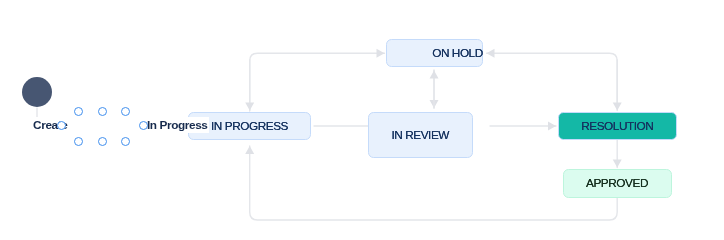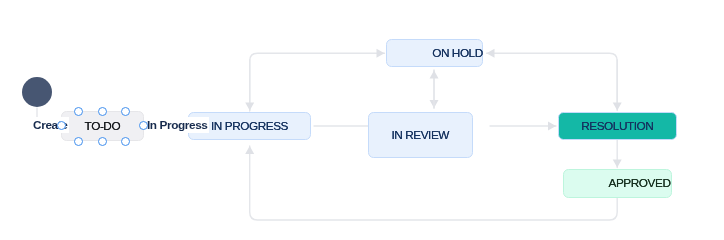--- a/index.html
+++ b/index.html
@@ -41,36 +41,33 @@
       <path d="M490,126 L556,126" marker-end="url(#ah)"></path>
       <path d="M617.2,108 L617.2,61 Q617.2,53.3 609.5,53.3 L486.5,53.3" marker-end="url(#ah)"></path>
       <path d="M617.2,60 L617.2,110.5" marker-end="url(#ah)"></path>
       <path d="M617.2,140 L617.2,167.5" marker-end="url(#ah)"></path>
       <path d="M617.2,197.5 L617.2,212 Q617.2,220 609.5,220 L257.4,220 Q249.7,220 249.7,212 L249.7,146" marker-end="url(#ah)"></path>
     </g>
   </svg>
 
   <div id="start-circle" style="left: 22.3px; top: 77.1px; width: 30.2px; height: 30.2px; background: rgb(71, 86, 114);"></div>
 
-  <div class="node n-sel" id="node-todo" style="left: 60.8px; top: 111.1px; width: 83.2px; height: 30px; background: rgb(240, 240, 243); border-color: rgb(230, 230, 233); color: rgb(21, 24, 28);">
-      <span>TO-DO</span>
-    </div>
   <div class="node n-blue" id="node-inprogress" style="left: 188px; top: 111.5px; width: 123px; height: 28.5px; background: rgb(232, 241, 253); border-color: rgb(197, 219, 250); color: rgb(21, 50, 95);">
       <span>IN PROGRESS</span>
     </div>
   <div class="node n-blue" id="node-onhold" style="left: 386px; top: 38.5px; width: 97px; height: 28.5px; background: rgb(232, 241, 253); border-color: rgb(197, 219, 250); color: rgb(21, 50, 95); padding-left: 46px;">
       <span>ON HOLD</span>
     </div>
   <div class="node n-blue" id="node-inreview" style="left: 368px; top: 111.5px; width: 104.5px; height: 46px; background: rgb(232, 241, 253); border-color: rgb(197, 219, 250); color: rgb(21, 50, 95);">
       <span>IN REVIEW</span>
     </div>
   <div class="node n-blue" id="node-resolution" style="left: 558px; top: 111.5px; width: 118.5px; height: 28.5px; background: #14b8a6; border-color: rgb(197, 219, 250); color: rgb(21, 50, 95);">
       <span>RESOLUTION</span>
     </div>
-  <div class="node n-green" id="node-approved" style="left: 562.5px; top: 169px; width: 109px; height: 28.5px; background: rgb(219, 252, 239); border-color: rgb(189, 245, 221); color: rgb(22, 48, 31); justify-content: flex-end;">
+  <div class="node n-green" id="node-approved" style="left: 562.5px; top: 169px; width: 109px; height: 28.5px; background: rgb(219, 252, 239); border-color: rgb(189, 245, 221); color: rgb(22, 48, 31);">
       <span>APPROVED</span>
     </div>
 
   <div class="elabel" id="elabel-0" style="left: 32px; top: 117px; width: 36.5px;">Create</div>
   <div class="elabel" id="elabel-1" style="left: 145.5px; top: 117px; width: 63.5px;">In Progress</div>
 
   <div id="handles">
       <div class="handle" style="left: 73.5px; top: 107px; border-color: rgb(66, 144, 238);"></div>
       <div class="handle" style="left: 97.5px; top: 107px; border-color: rgb(66, 144, 238);"></div>
       <div class="handle" style="left: 121px; top: 107px; border-color: rgb(66, 144, 238);"></div>

